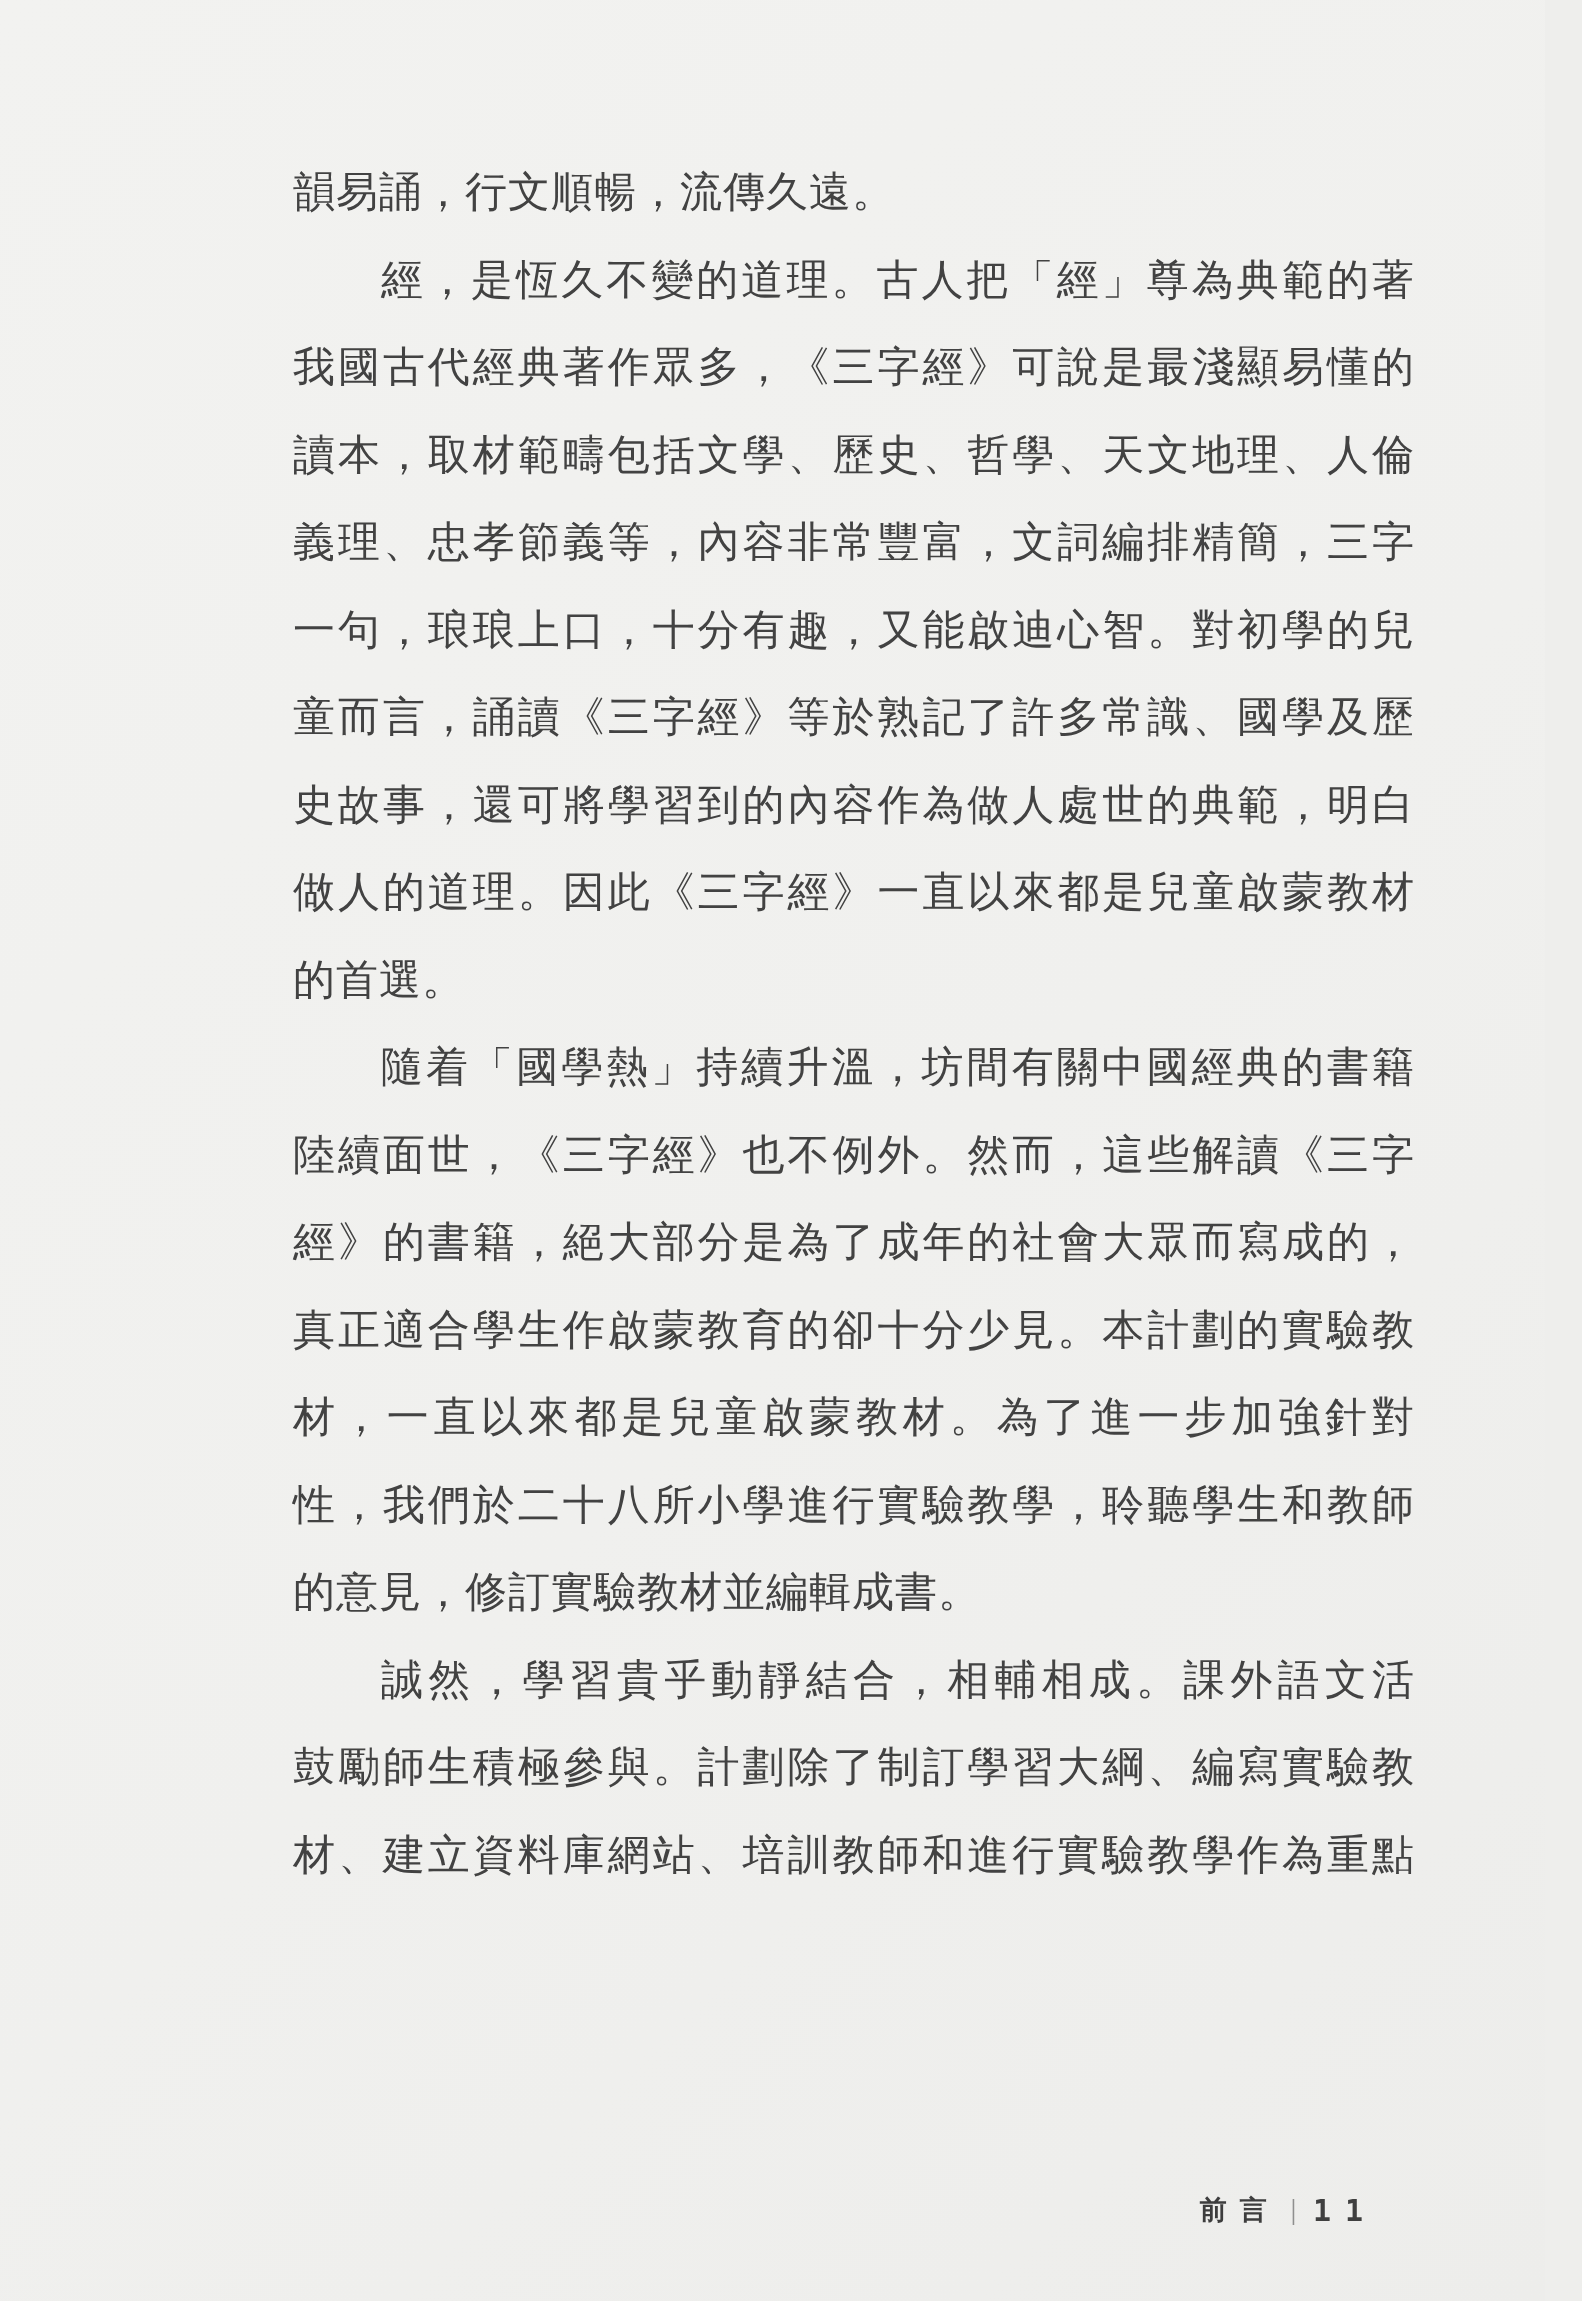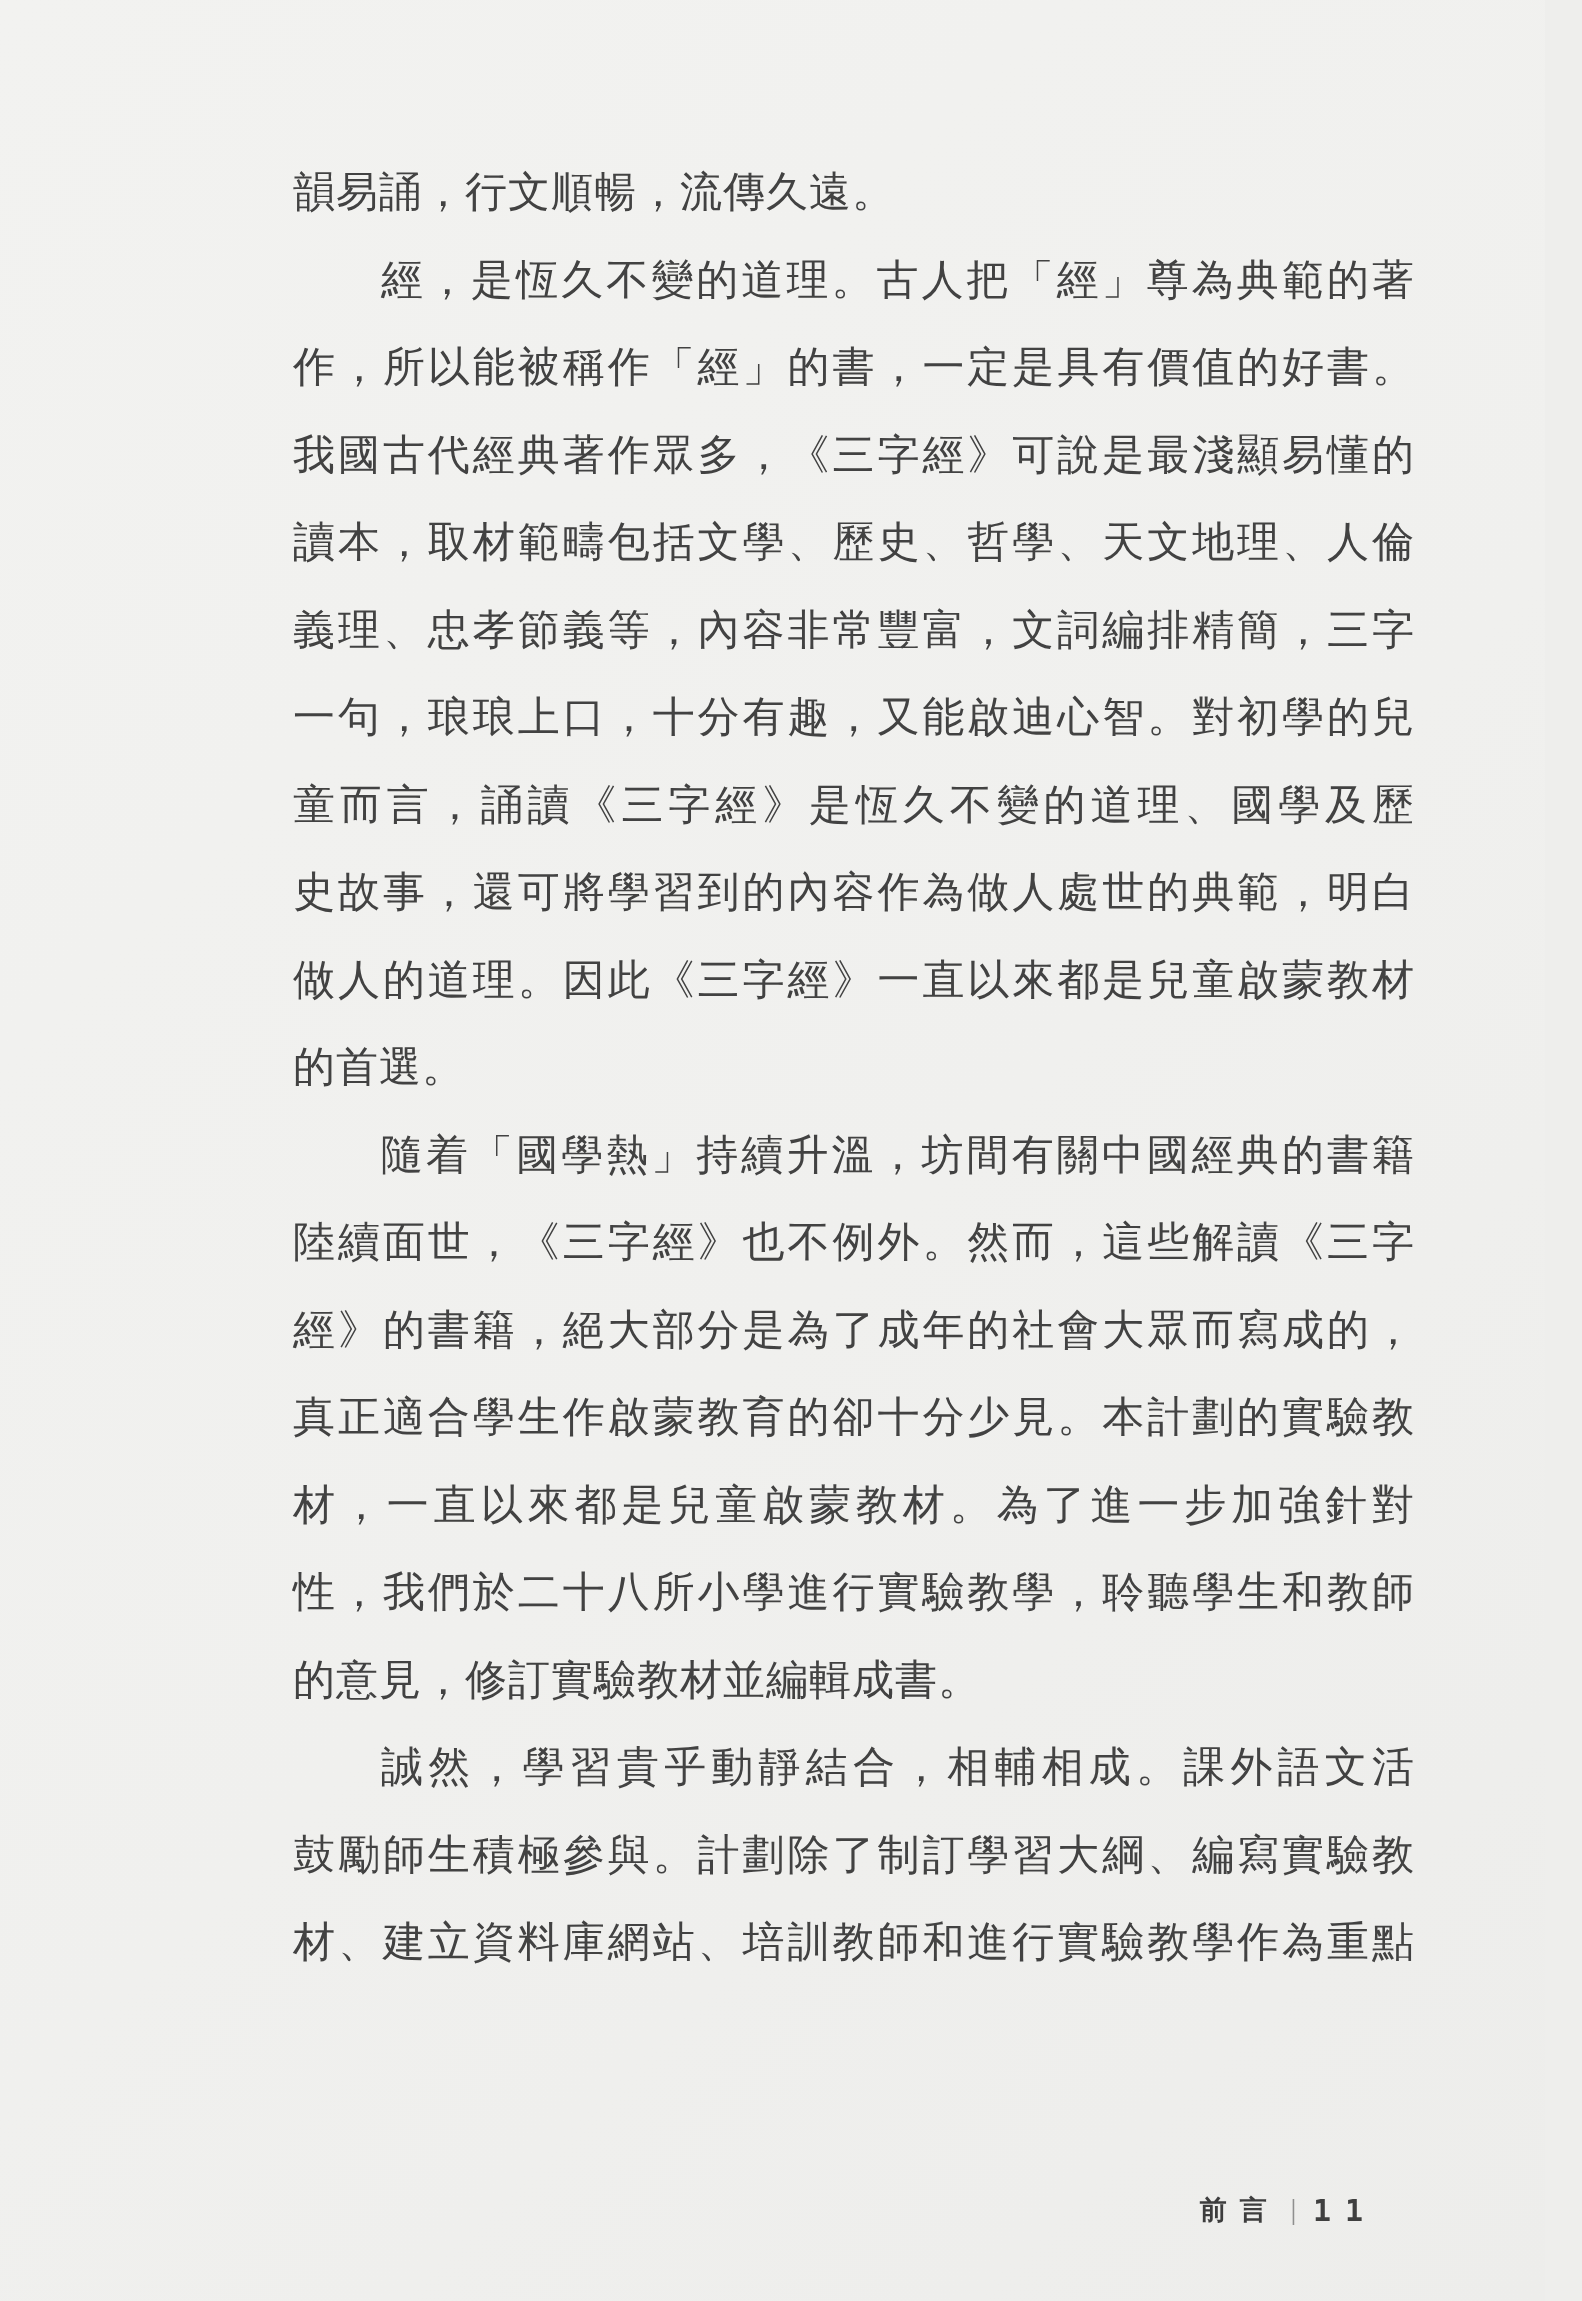--- a/index.html
+++ b/index.html
@@ -81,26 +81,25 @@
 
 <div id="page">
 
   <div id="text-block">
 
   <div class="paragraph">
         <div class="line no-stretch">韻易誦，行文順暢，流傳久遠。</div>
       </div>
       <div class="paragraph">
         <div class="line indent">經，是恆久不變的道理。古人把「經」尊為典範的著</div>
-        <div class="line">作，所以能被稱作「經」的書，一定是具有價值的好書。</div>
         <div class="line">我國古代經典著作眾多，《三字經》可說是最淺顯易懂的</div>
         <div class="line">讀本，取材範疇包括文學、歷史、哲學、天文地理、人倫</div>
         <div class="line">義理、忠孝節義等，內容非常豐富，文詞編排精簡，三字</div>
         <div class="line">一句，琅琅上口，十分有趣，又能啟迪心智。對初學的兒</div>
-        <div class="line">童而言，誦讀《三字經》是恆久不變的道理、國學及歷</div>
+        <div class="line">童而言，誦讀《三字經》等於熟記了許多常識、國學及歷</div>
         <div class="line">史故事，還可將學習到的內容作為做人處世的典範，明白</div>
         <div class="line">做人的道理。因此《三字經》一直以來都是兒童啟蒙教材</div>
         <div class="line no-stretch">的首選。</div>
       </div>
       <div class="paragraph">
         <div class="line indent">隨着「國學熱」持續升溫，坊間有關中國經典的書籍</div>
         <div class="line">陸續面世，《三字經》也不例外。然而，這些解讀《三字</div>
         <div class="line">經》的書籍，絕大部分是為了成年的社會大眾而寫成的，</div>
         <div class="line">真正適合學生作啟蒙教育的卻十分少見。本計劃的實驗教</div>
         <div class="line">材，一直以來都是兒童啟蒙教材。為了進一步加強針對</div>

